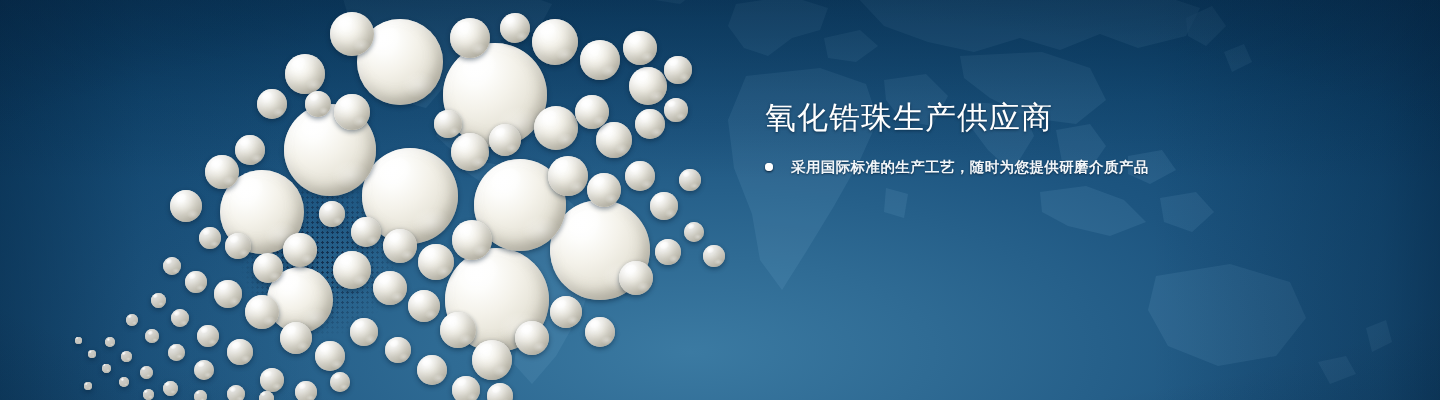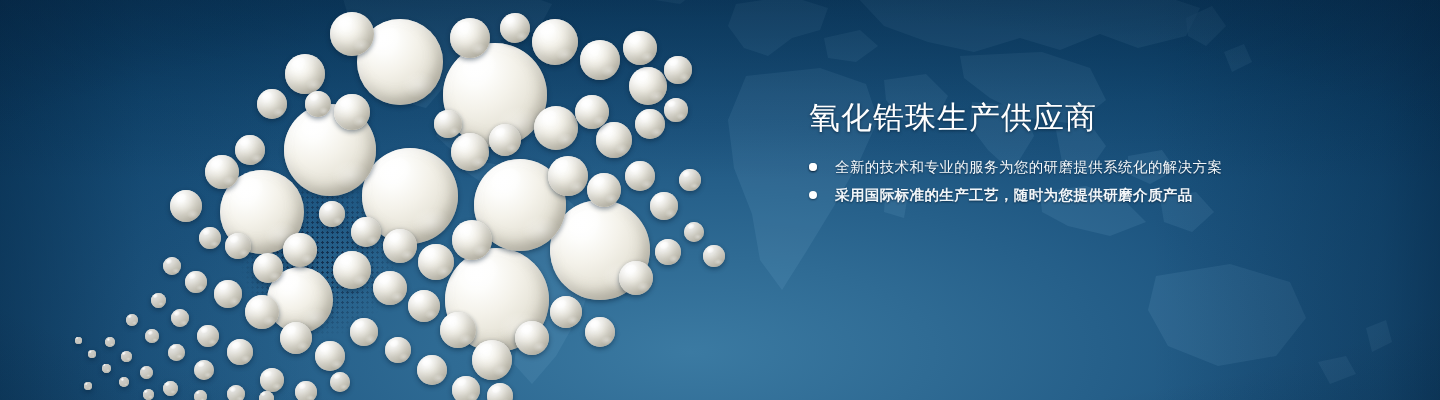--- a/index.html
+++ b/index.html
@@ -60,21 +60,21 @@
     transform:rotate(-22deg);
   }
   .bead::before{
     content:"";position:absolute;
     left:52%;top:62%;width:40%;height:30%;
     border-radius:50%;
     background:radial-gradient(ellipse at 50% 50%, rgba(255,255,255,0.34) 0%, rgba(255,255,255,0) 72%);
   }
   
   .content{
-    position:absolute;left:765px;top:100px;width:470px;margin-left:44px;
+    position:absolute;left:765px;top:100px;width:470px;
   }
   .headline{
     margin:0 0 22px 0;
     font-size:31px;line-height:1.1;
     font-weight:400;
     color:#ffffff;
     letter-spacing:1px;
     text-shadow:0 1px 3px rgba(3,24,46,0.65);
     white-space:nowrap;
   }
@@ -247,22 +247,18 @@
     </div>
 
   <div class="content">
     <h1 class="headline">氧化锆珠生产供应商</h1>
     <ul class="bullets">
       <li>
         <span class="dot"></span>
       </li>
       <li>
         <span class="dot"></span>
-        <span>全新的技术和专业的服务为您的研磨提供系统化的解决方案</span>
-      </li>
-      <li>
-        <span class="dot"></span>
         <span>采用国际标准的生产工艺，随时为您提供研磨介质产品</span>
       </li>
     </ul>
   </div>
 
 </div>
 
 </body></html>

